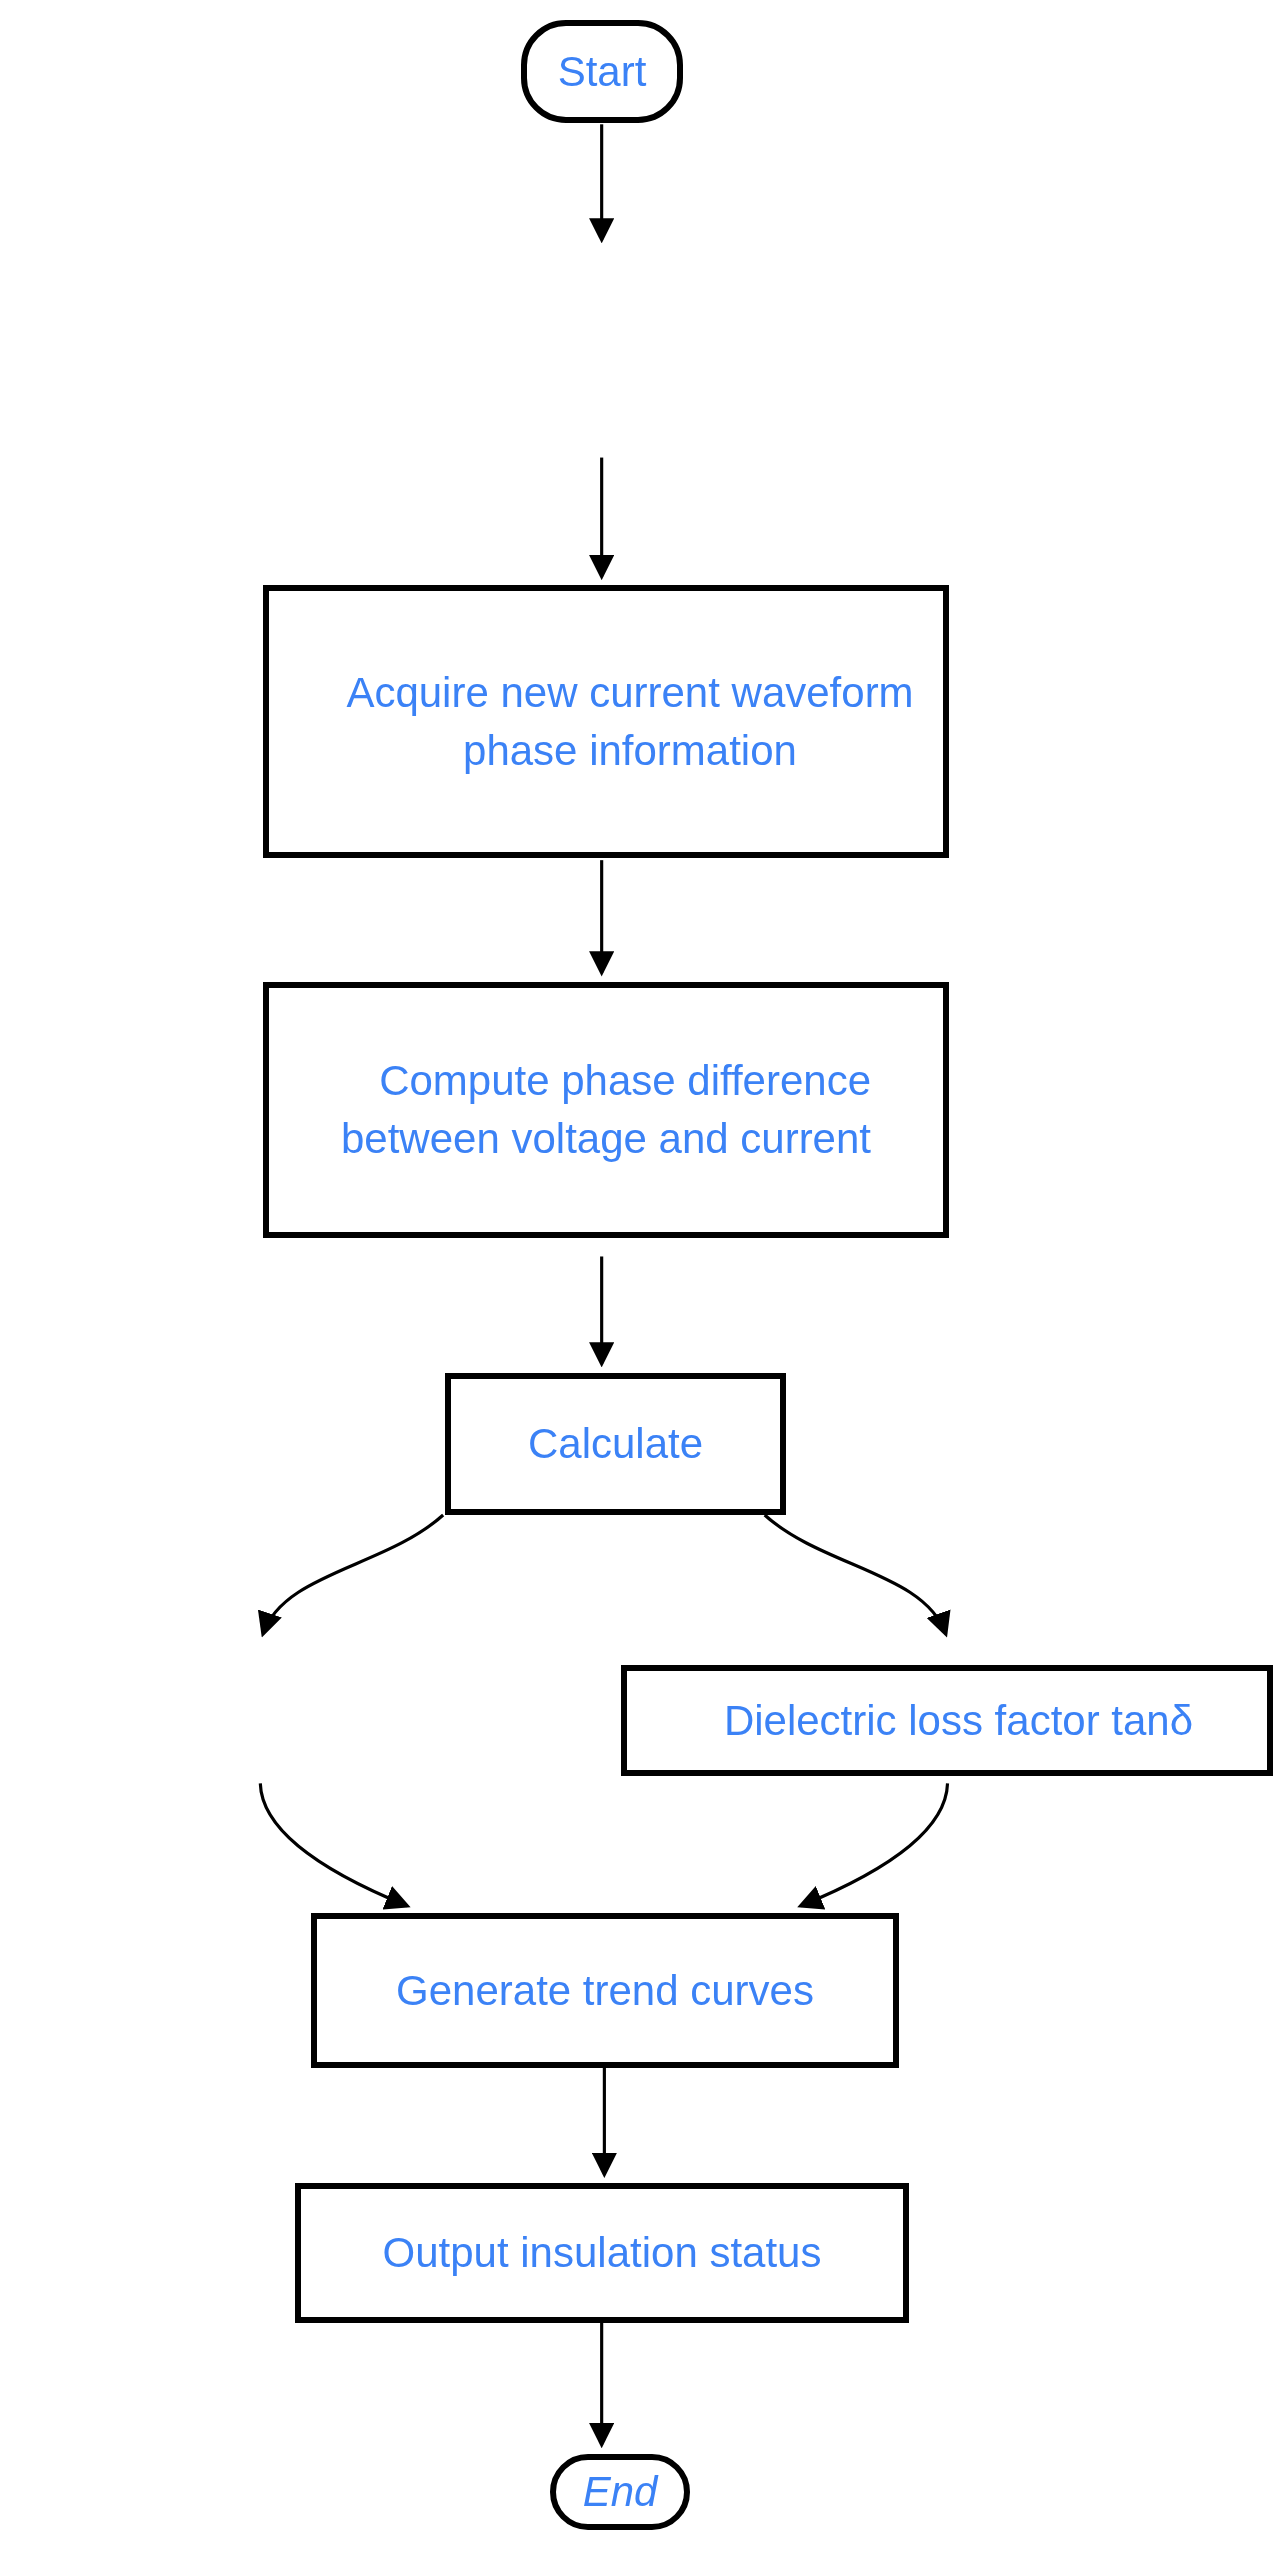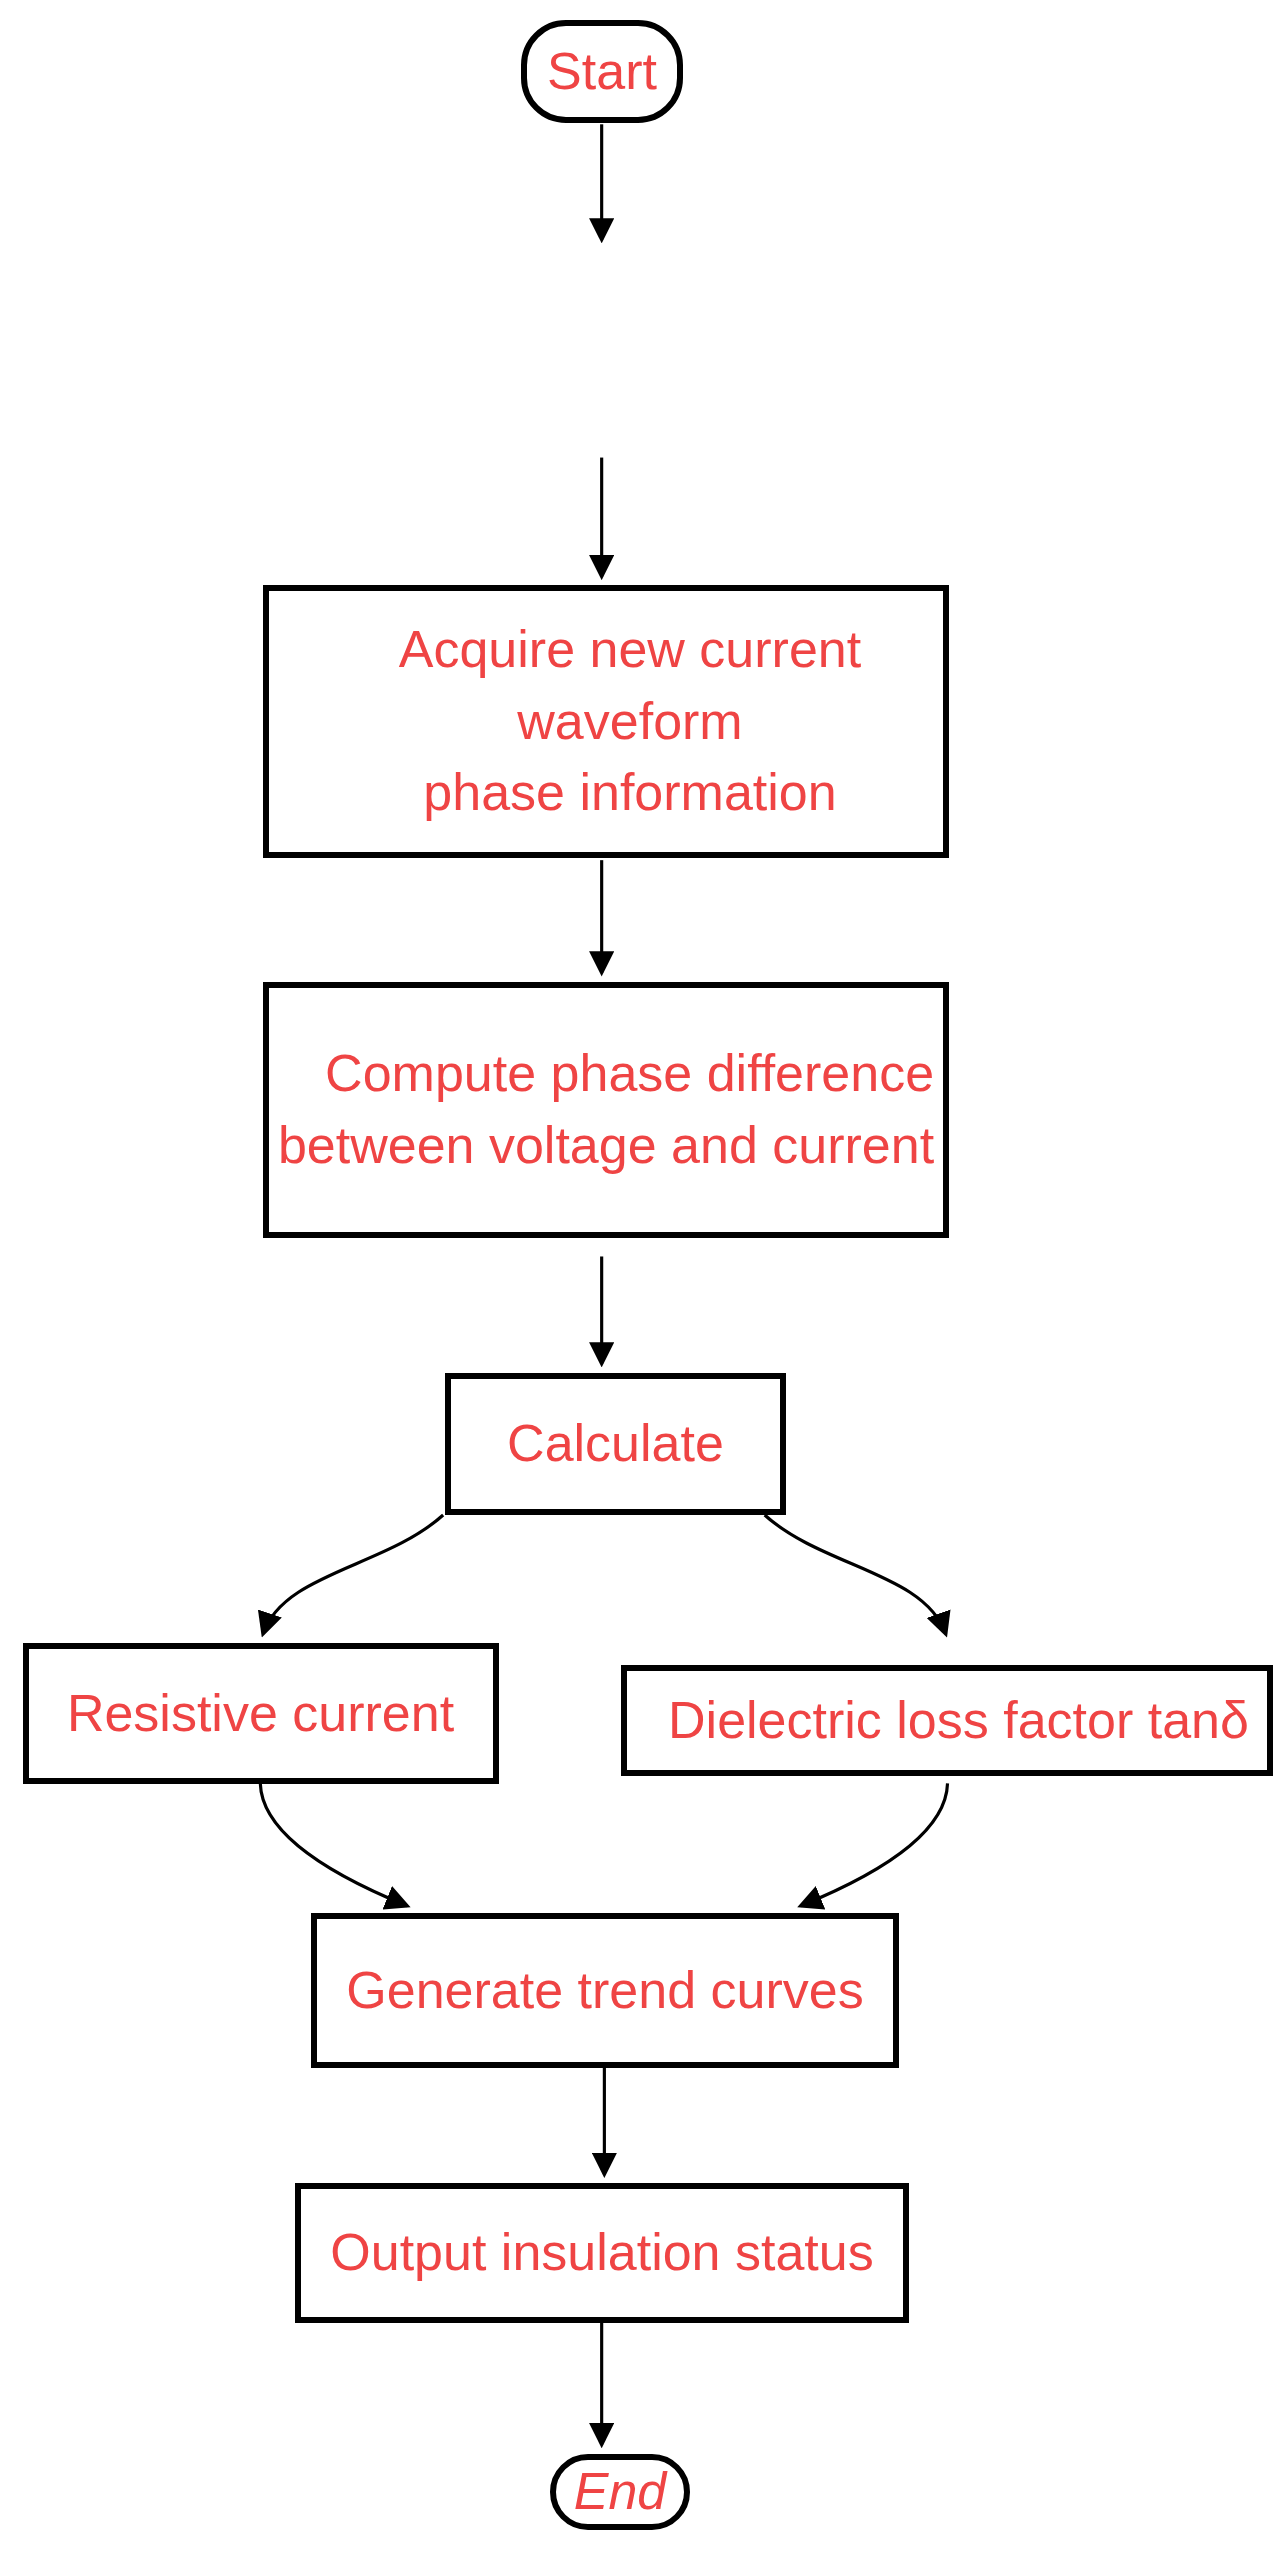--- a/index.html
+++ b/index.html
@@ -25,24 +25,24 @@
   }
   .node {
     position: absolute;
     box-sizing: border-box;
     display: flex;
     align-items: center;
     justify-content: center;
     text-align: center;
     background: #ffffff;
     border: 6.3px solid #000000;
-    font-size: 52px;
+    font-size: 42px;
     line-height: 1.38;
     white-space: pre-line;
-    color: #ef4444;
+    color: #3b82f6;
   }
   .terminal {
     border-radius: 45px;
   }
   
   .n-start      { left: 521px;  top: 20px;   width: 162px; height: 103px; }
   .n-use        { left: 200px;  top: 249px;  width: 805px; height: 207px; }
   .n-acquire    { left: 263px;  top: 585px;  width: 686px; height: 273px; padding-left: 48px; }
   .n-compute    { left: 263px;  top: 982px; width: 686px; height: 256px; text-align: right; }
   .n-calculate  { left: 445px;  top: 1373px; width: 341px; height: 142px; }
@@ -81,21 +81,20 @@
 
 
   <div class="node n-acquire">Acquire new current waveform
 phase information</div>
 
   <div class="node n-compute">Compute phase difference
 between voltage and current</div>
 
   <div class="node n-calculate">Calculate</div>
 
-  <div class="node n-resistive">Resistive current</div>
 
   <div class="node n-dielectric">Dielectric loss factor tanδ</div>
 
   <div class="node n-generate">Generate trend curves</div>
 
   <div class="node n-output">Output insulation status</div>
 
   <div class="node terminal n-end">End</div>
 
 </div>

